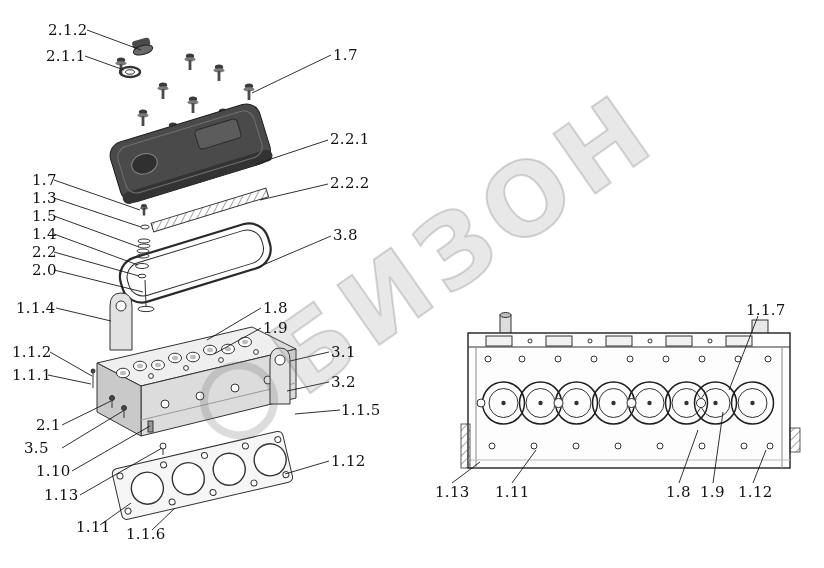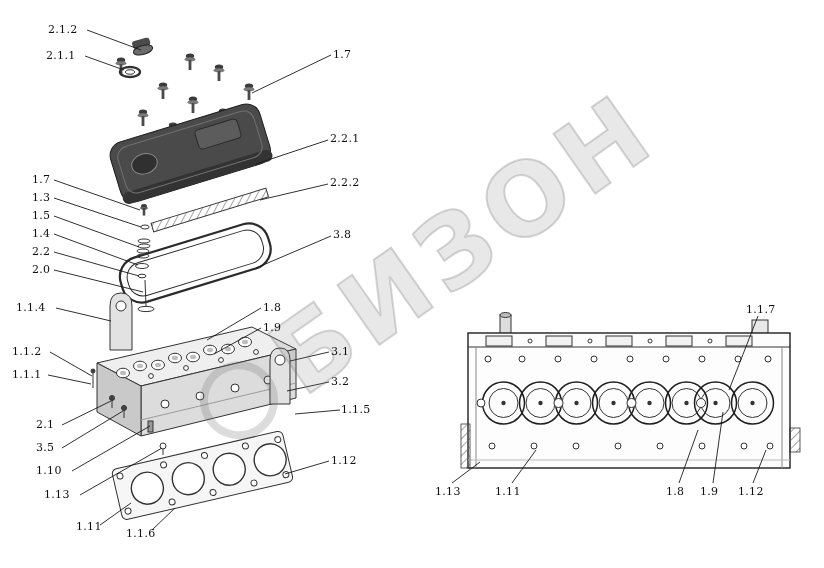--- a/index.html
+++ b/index.html
@@ -2,21 +2,21 @@
 <html><head>
 <meta charset="utf-8">
 <style>
   html,body{margin:0;padding:0;background:#fff;}
   .stage{
     position:relative;width:824px;height:568px;background:#ffffff;
     overflow:hidden;font-family:"DejaVu Serif",serif;
   }
   svg.diagram{position:absolute;left:0;top:0;}
   .lbl{
-    position:absolute;font-size:11px;line-height:16px;color:#111;
+    position:absolute;font-size:15px;line-height:16px;color:#111;
     white-space:nowrap;letter-spacing:0.3px;
   }
   .watermark{
     position:absolute;left:165px;top:205px;width:520px;height:130px;
     display:flex;align-items:center;justify-content:center;gap:14px;
     transform:rotate(-35deg);
     pointer-events:none;
   }
   .watermark .wm-text{
     font-family:"DejaVu Sans",sans-serif;font-weight:bold;
@@ -325,21 +325,21 @@
   <div class="lbl" style="left:32px;top:172px">1.7</div>
   <div class="lbl" style="left:32px;top:190px">1.3</div>
   <div class="lbl" style="left:32px;top:208px">1.5</div>
   <div class="lbl" style="left:32px;top:226px">1.4</div>
   <div class="lbl" style="left:32px;top:244px">2.2</div>
   <div class="lbl" style="left:32px;top:262px">2.0</div>
   <div class="lbl" style="left:16px;top:300px">1.1.4</div>
   <div class="lbl" style="left:12px;top:344px">1.1.2</div>
   <div class="lbl" style="left:12px;top:367px">1.1.1</div>
   <div class="lbl" style="left:36px;top:417px">2.1</div>
-  <div class="lbl" style="left:36px;top:440px">3.5</div>
+  <div class="lbl" style="left:24px;top:440px">3.5</div>
   <div class="lbl" style="left:36px;top:463px">1.10</div>
   <div class="lbl" style="left:44px;top:487px">1.13</div>
   <div class="lbl" style="left:76px;top:519px">1.11</div>
   <div class="lbl" style="left:126px;top:526px">1.1.6</div>
   <div class="lbl" style="left:263px;top:300px">1.8</div>
   <div class="lbl" style="left:263px;top:320px">1.9</div>
   <div class="lbl" style="left:331px;top:344px">3.1</div>
   <div class="lbl" style="left:331px;top:374px">3.2</div>
   <div class="lbl" style="left:341px;top:402px">1.1.5</div>
   <div class="lbl" style="left:331px;top:453px">1.12</div>

